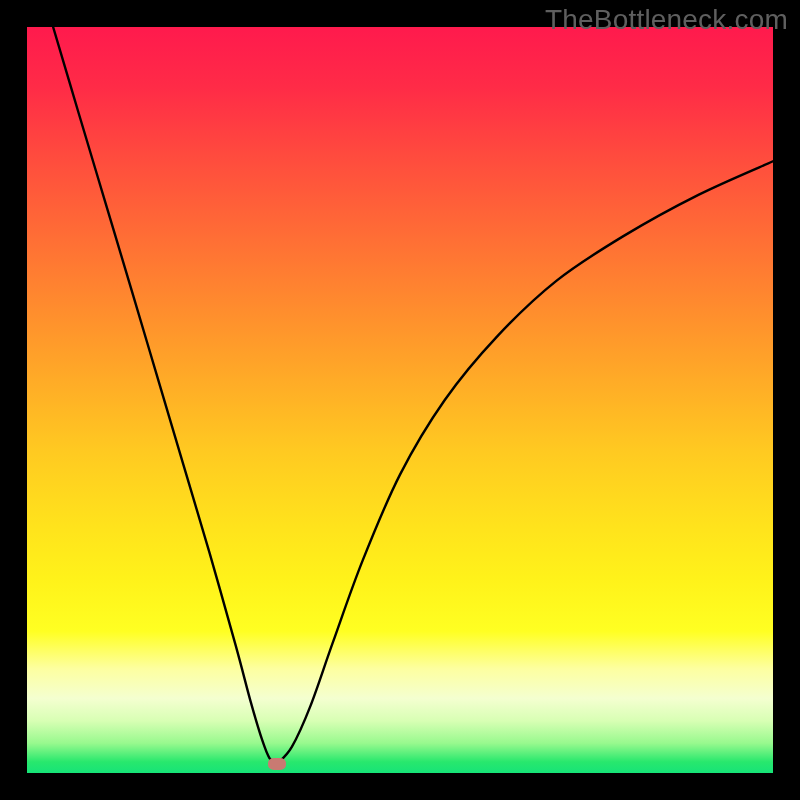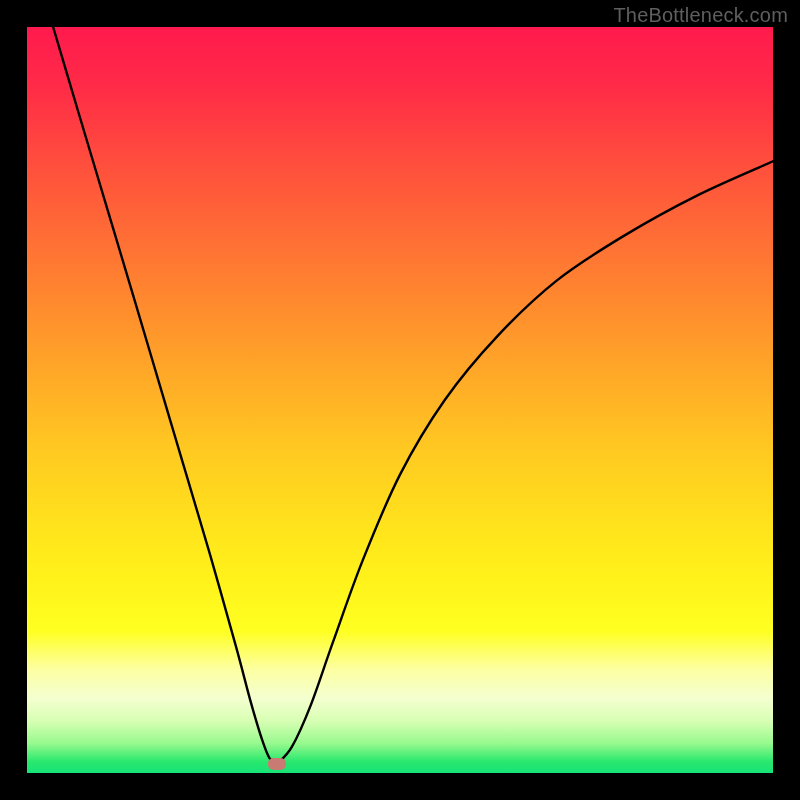--- a/index.html
+++ b/index.html
@@ -40,21 +40,21 @@
       #98f98e 96%,
       #28e86d 98.5%,
       #16e378 100%
     );
   }
   .watermark {
     position: absolute;
     top: 4px;
     right: 12px;
     color: #5f5f5f;
-    font-size: 20px;
+    font-size: 28px;
     letter-spacing: 0.2px;
     z-index: 10;
   }
   svg.curve {
     position: absolute;
     left: 0; top: 0;
     width: 746px;
     height: 746px;
     overflow: visible;
   }

